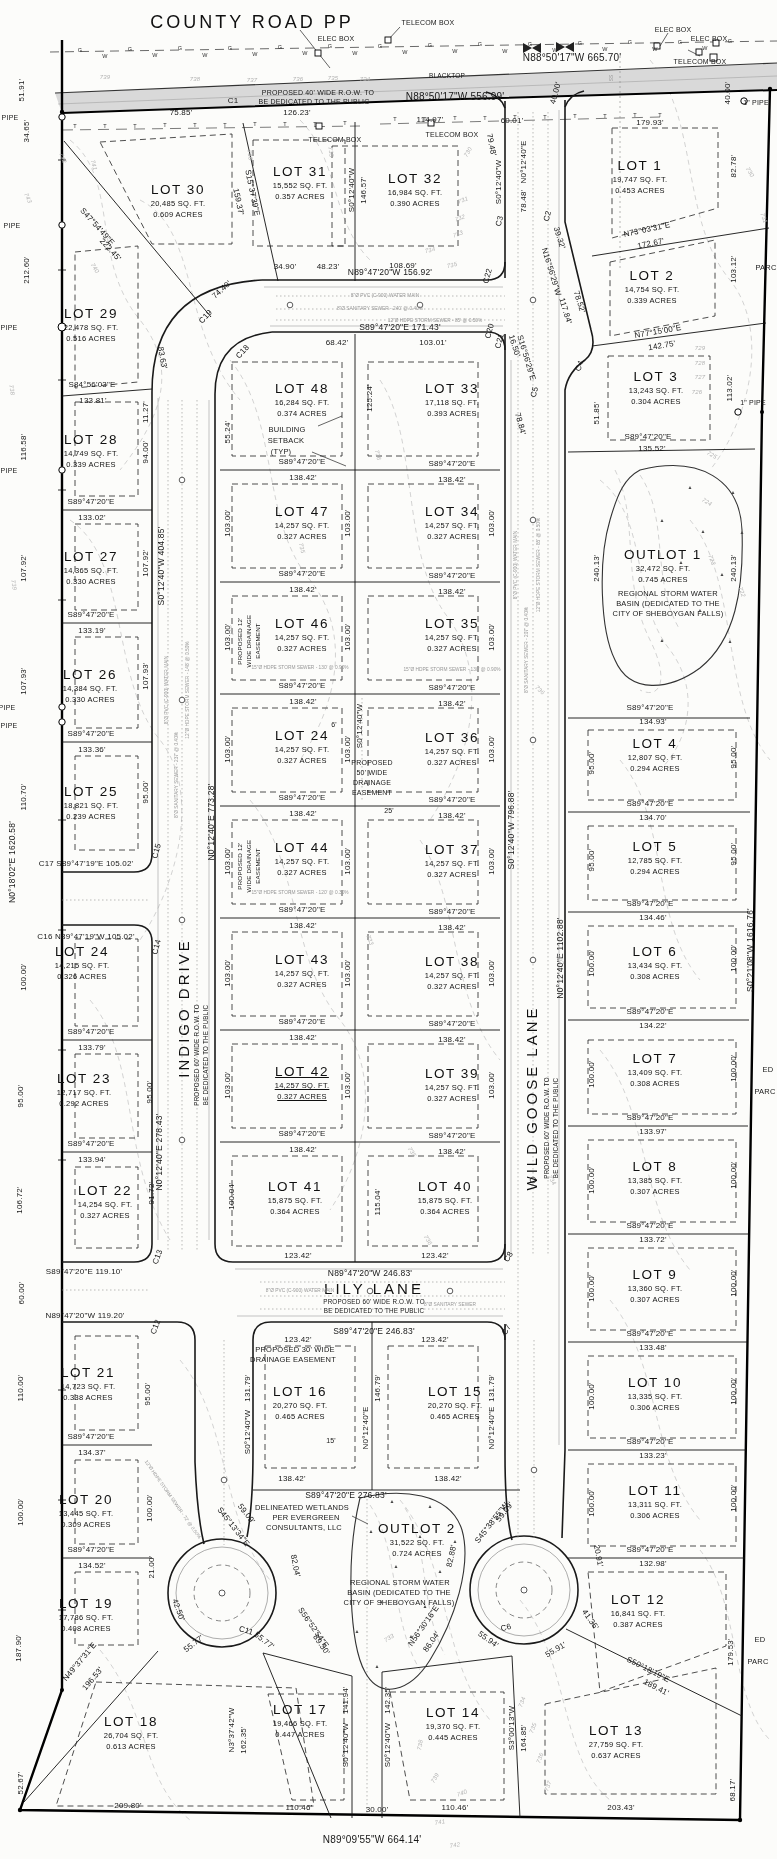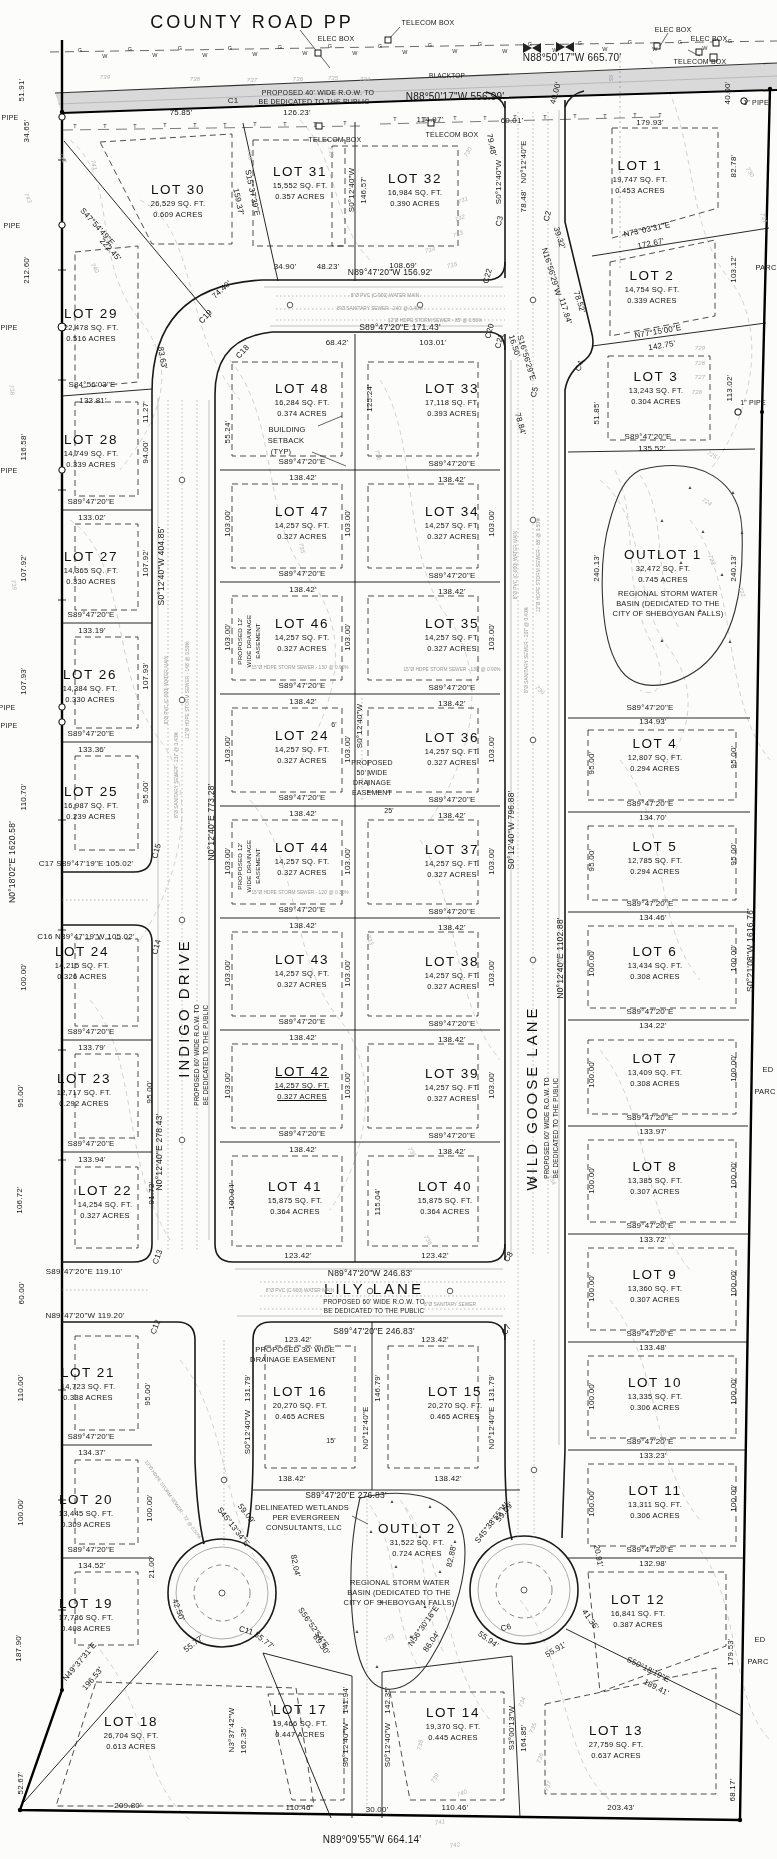--- a/index.html
+++ b/index.html
@@ -686,21 +686,21 @@
       <div class="lbl t" style="left: 455px; top: 1541px; transform: translate(-50%, -50%) rotate(0deg);">▲</div>
       <div class="lbl t" style="left: 396px; top: 1566px; transform: translate(-50%, -50%) rotate(0deg);">▲</div>
       <div class="lbl t" style="left: 440px; top: 1571px; transform: translate(-50%, -50%) rotate(0deg);">▲</div>
       <div class="lbl t" style="left: 381px; top: 1601px; transform: translate(-50%, -50%) rotate(0deg);">▲</div>
       <div class="lbl t" style="left: 425px; top: 1606px; transform: translate(-50%, -50%) rotate(0deg);">▲</div>
       <div class="lbl t" style="left: 357px; top: 1631px; transform: translate(-50%, -50%) rotate(0deg);">▲</div>
       <div class="lbl t" style="left: 411px; top: 1636px; transform: translate(-50%, -50%) rotate(0deg);">▲</div>
       <div class="lbl t" style="left: 377px; top: 1666px; transform: translate(-50%, -50%) rotate(0deg);">▲</div>
       <div class="lot" style="left: 178px; top: 201px;">
         <div class="lot-n">LOT 30</div>
-        <div class="lot-s">26,529 SQ. FT.</div>
+        <div class="lot-s">20,485 SQ. FT.</div>
         <div class="lot-s">0.609 ACRES</div>
       </div>
       <div class="lot" style="left: 300px; top: 183px;">
         <div class="lot-n">LOT 31</div>
         <div class="lot-s">15,552 SQ. FT.</div>
         <div class="lot-s">0.357 ACRES</div>
       </div>
       <div class="lot" style="left: 415px; top: 190px;">
         <div class="lot-n">LOT 32</div>
         <div class="lot-s">16,984 SQ. FT.</div>
@@ -736,21 +736,21 @@
         <div class="lot-s">14,365 SQ. FT.</div>
         <div class="lot-s">0.330 ACRES</div>
       </div>
       <div class="lot" style="left: 90px; top: 686px;">
         <div class="lot-n">LOT 26</div>
         <div class="lot-s">14,384 SQ. FT.</div>
         <div class="lot-s">0.330 ACRES</div>
       </div>
       <div class="lot" style="left: 91px; top: 803px;">
         <div class="lot-n">LOT 25</div>
-        <div class="lot-s">16,987 SQ. FT.</div>
+        <div class="lot-s">18,821 SQ. FT.</div>
         <div class="lot-s">0.239 ACRES</div>
       </div>
       <div class="lot" style="left: 82px; top: 963px;">
         <div class="lot-n">LOT 24</div>
         <div class="lot-s">14,215 SQ. FT.</div>
         <div class="lot-s">0.326 ACRES</div>
       </div>
       <div class="lot" style="left: 84px; top: 1090px;">
         <div class="lot-n">LOT 23</div>
         <div class="lot-s">12,717 SQ. FT.</div>

